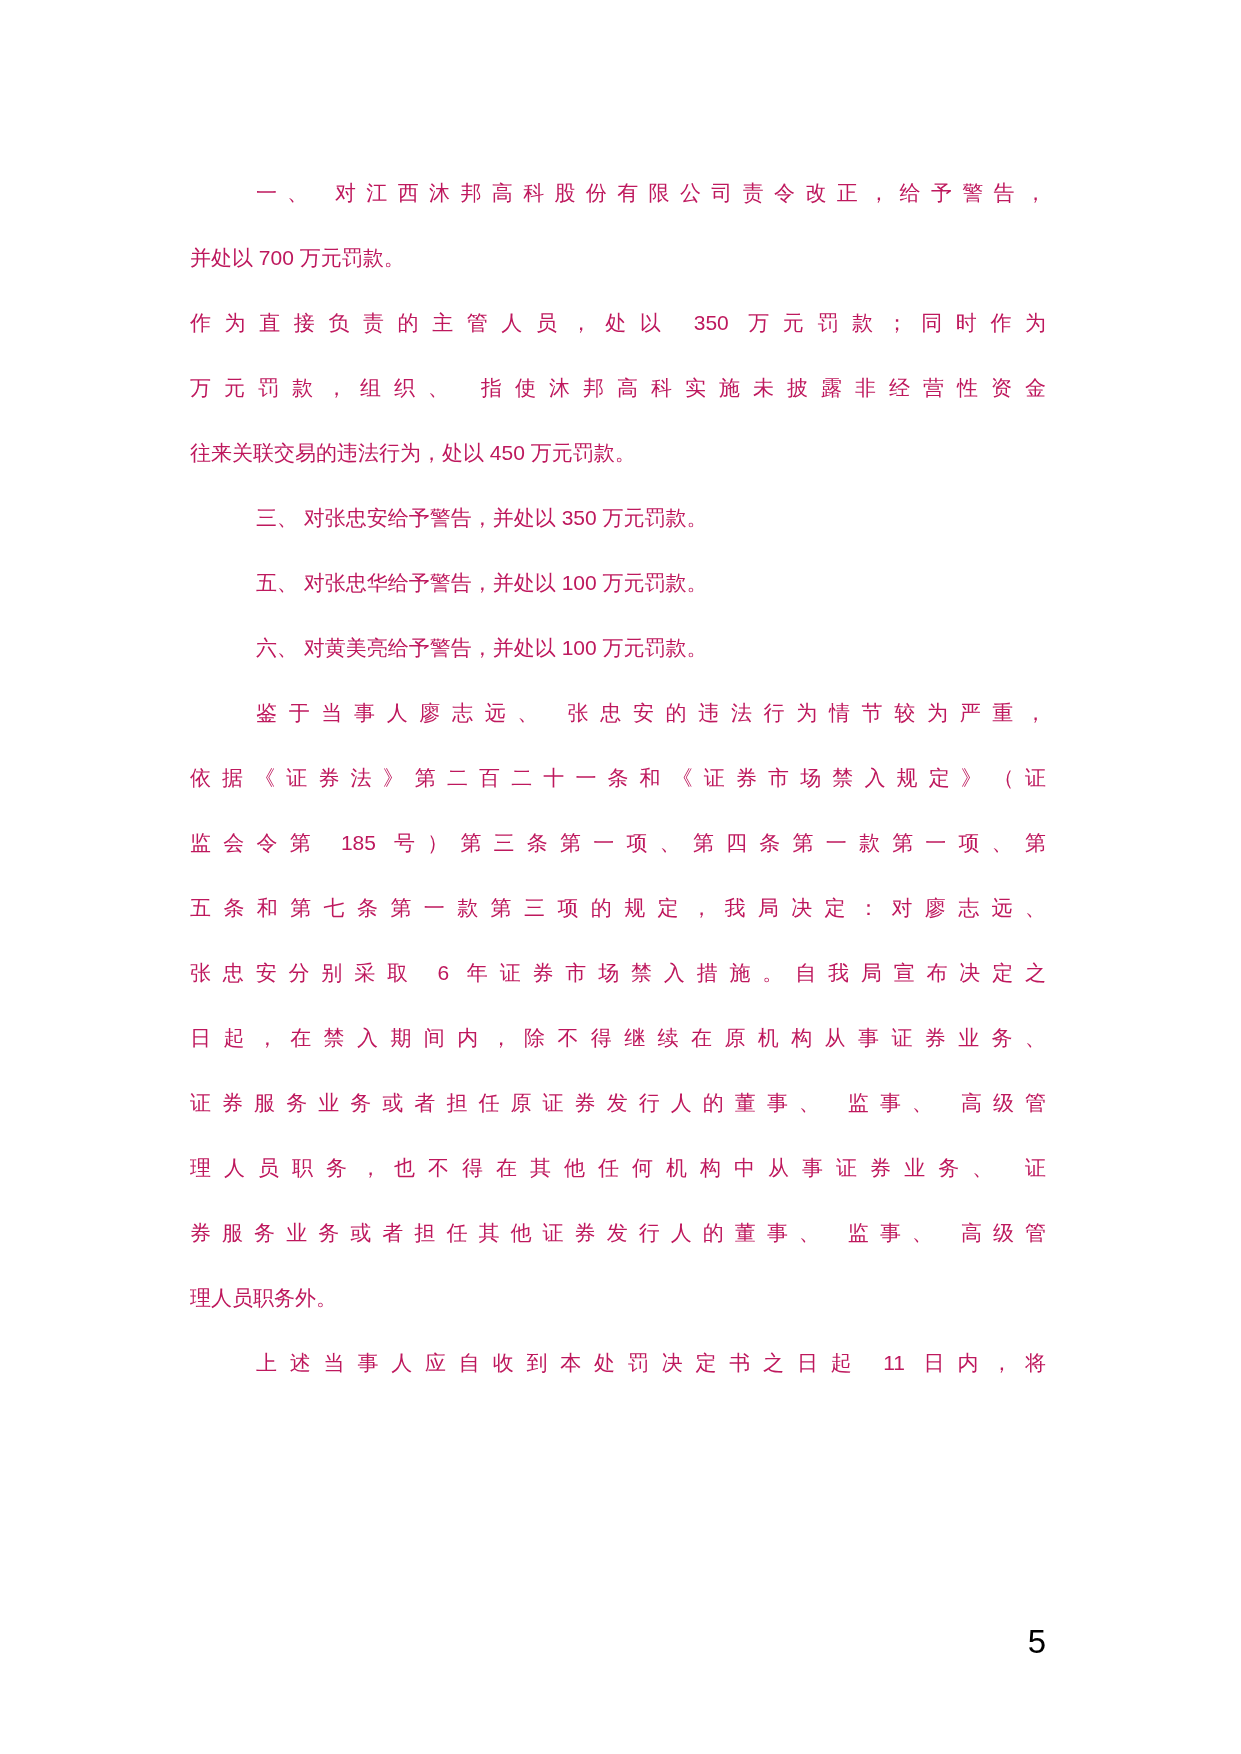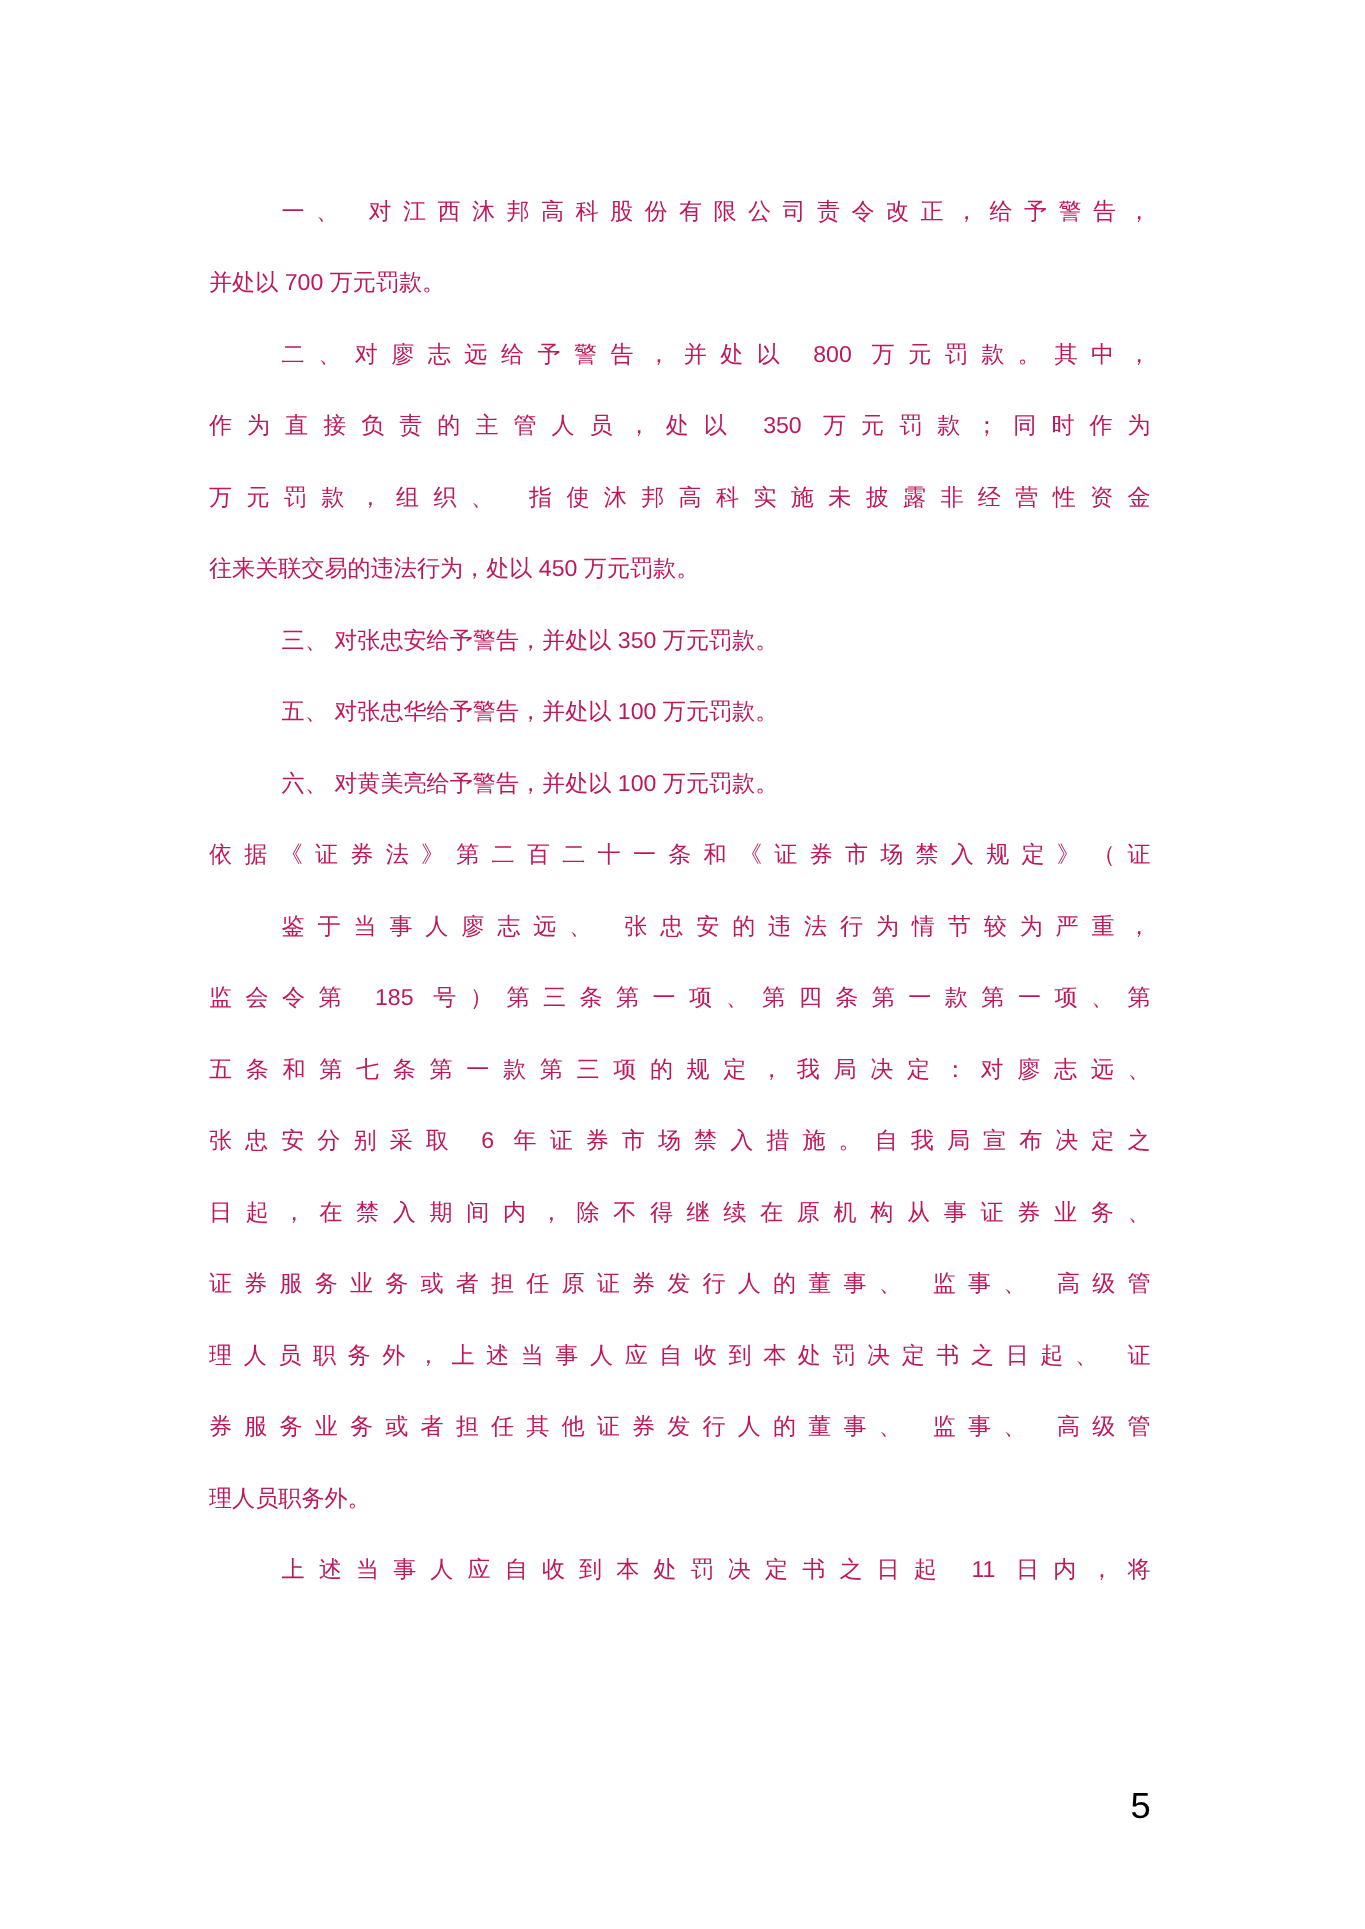--- a/index.html
+++ b/index.html
@@ -51,34 +51,33 @@
     color: #000000;
   }
 </style>
 </head>
 <body>
 
 <div class="page">
   <div class="text-block">
     <div class="line indent jfull">一、 对江西沐邦高科股份有限公司责令改正，给予警告，</div>
     <div class="line">并处以 700 万元罚款。</div>
-    <div class="line indent jfull">二、对廖志远给予警告，并处以 800 万元罚款。其中，</div>
     <div class="line jfull">作为直接负责的主管人员，处以 350 万元罚款；同时作为</div>
     <div class="line jfull">万元罚款，组织、 指使沐邦高科实施未披露非经营性资金</div>
     <div class="line">往来关联交易的违法行为，处以 450 万元罚款。</div>
     <div class="line indent">三、 对张忠安给予警告，并处以 350 万元罚款。</div>
     <div class="line indent">五、 对张忠华给予警告，并处以 100 万元罚款。</div>
     <div class="line indent">六、 对黄美亮给予警告，并处以 100 万元罚款。</div>
+    <div class="line indent jfull">鉴于当事人廖志远、 张忠安的违法行为情节较为严重，</div>
     <div class="line jfull">依据《证券法》第二百二十一条和《证券市场禁入规定》（证</div>
-    <div class="line indent jfull">鉴于当事人廖志远、 张忠安的违法行为情节较为严重，</div>
     <div class="line jfull">监会令第 185 号）第三条第一项、第四条第一款第一项、第</div>
     <div class="line jfull">五条和第七条第一款第三项的规定，我局决定：对廖志远、</div>
     <div class="line jfull">张忠安分别采取 6 年证券市场禁入措施。自我局宣布决定之</div>
     <div class="line jfull">日起，在禁入期间内，除不得继续在原机构从事证券业务、</div>
     <div class="line jfull">证券服务业务或者担任原证券发行人的董事、 监事、 高级管</div>
-    <div class="line jfull">理人员职务外，上述当事人应自收到本处罚决定书之日起、 证</div>
+    <div class="line jfull">理人员职务，也不得在其他任何机构中从事证券业务、 证</div>
     <div class="line jfull">券服务业务或者担任其他证券发行人的董事、 监事、 高级管</div>
     <div class="line">理人员职务外。</div>
     <div class="line indent jfull">上述当事人应自收到本处罚决定书之日起 11 日内，将</div>
   </div>
 
   <div class="page-number">5</div>
 </div>
 
 </body></html>

